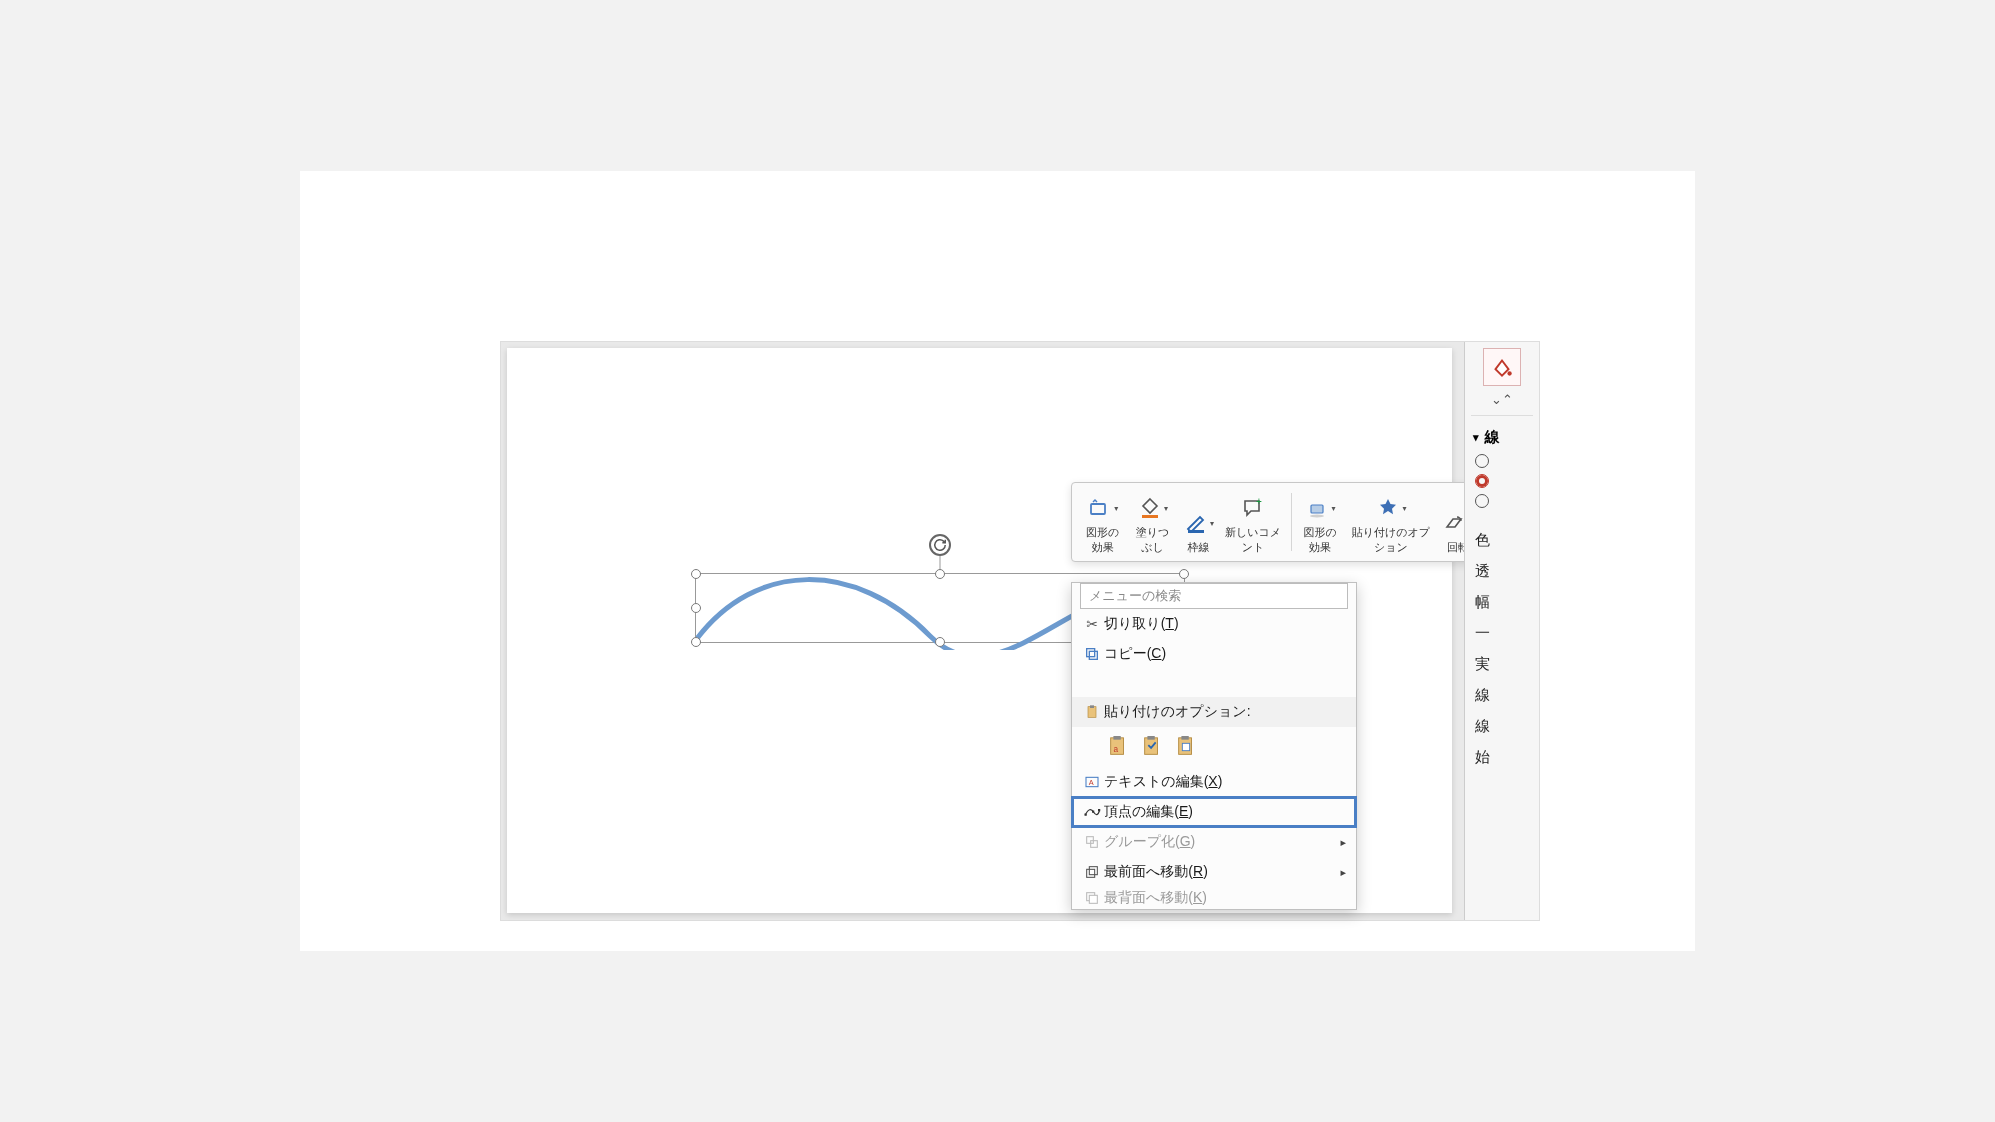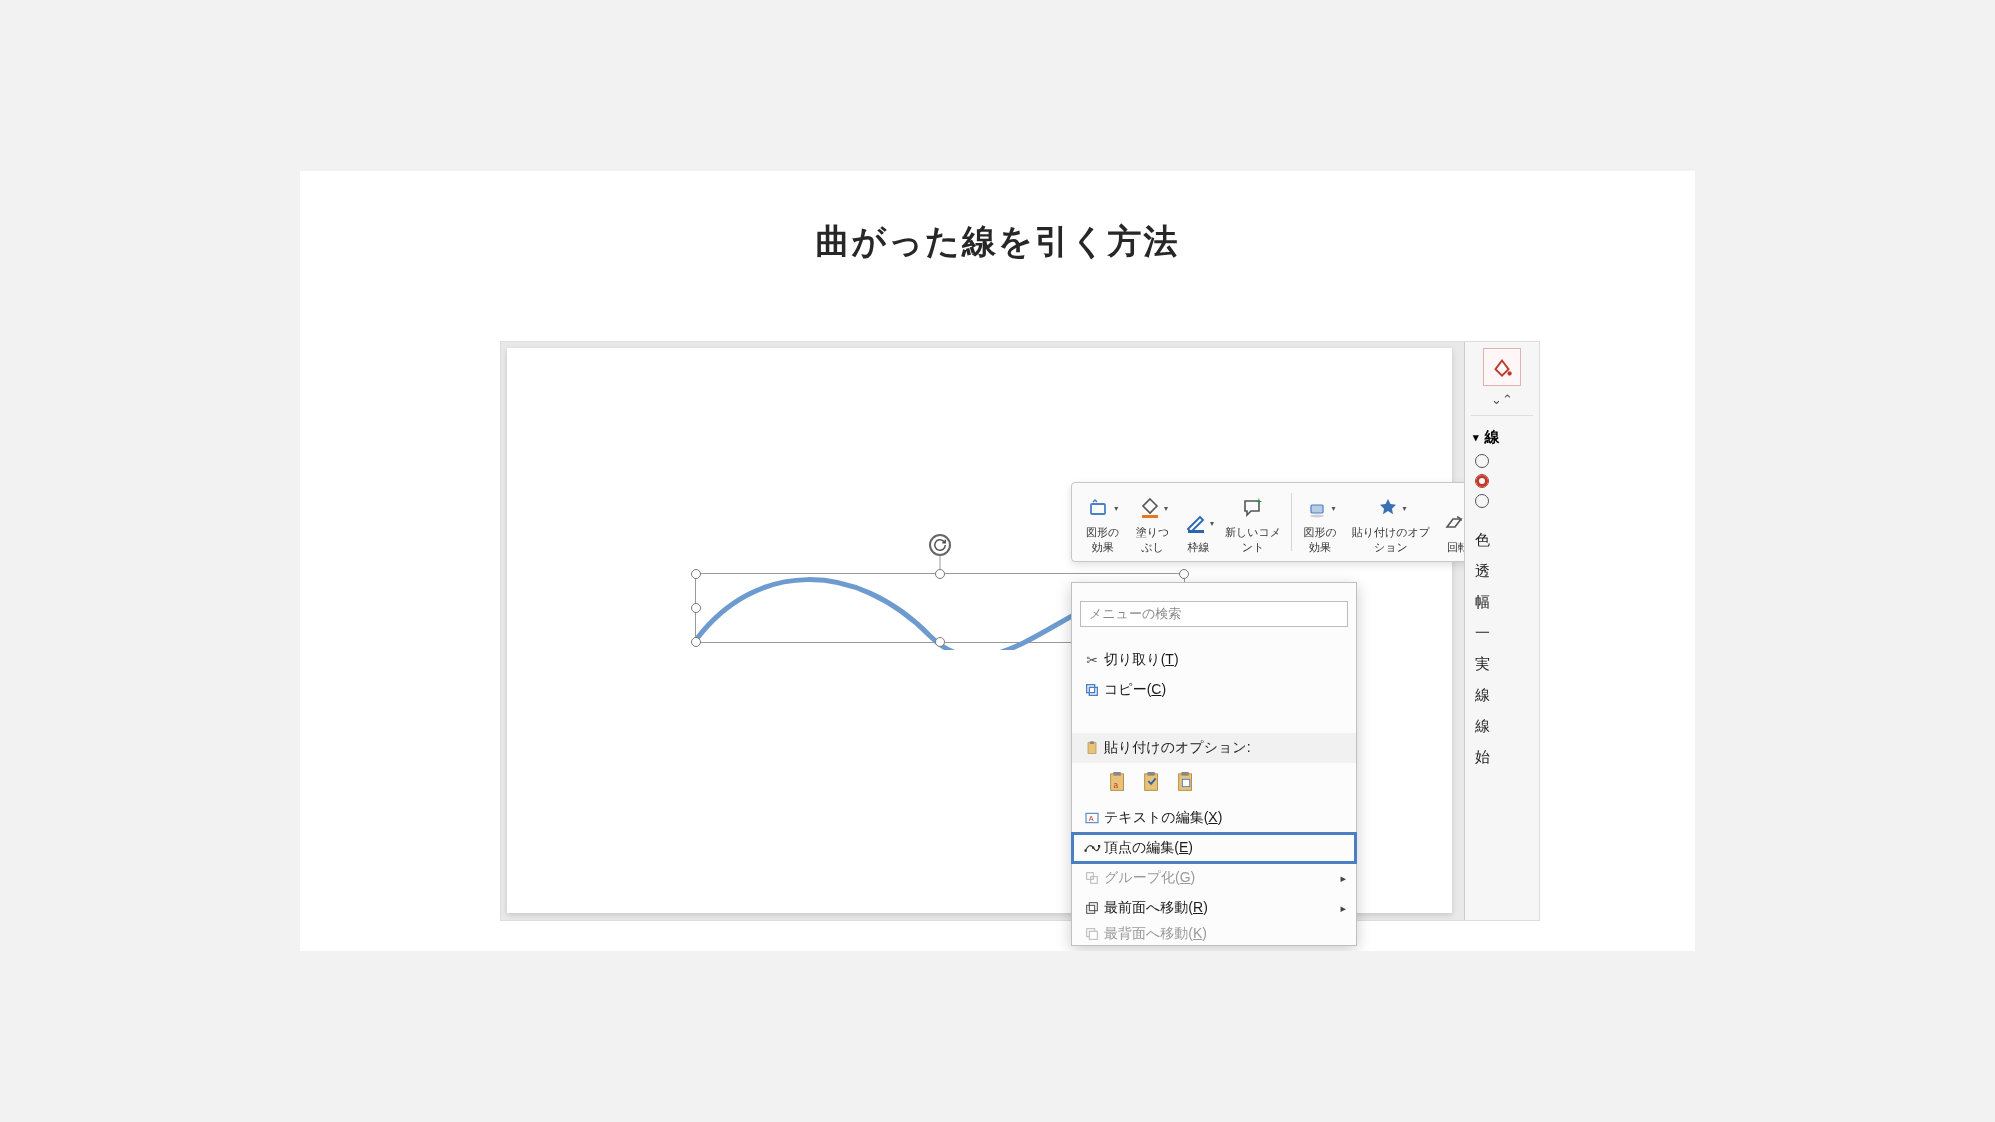--- a/index.html
+++ b/index.html
@@ -91,21 +91,21 @@
   .ctx-menu {
     position:absolute;
     left: 570px; top: 240px;
     width: 286px;
     background: #fcfcfc;
     border: 1px solid #c0c0c0;
     box-shadow: 0 4px 14px rgba(0,0,0,.2);
     font-size: 14px;
   }
   .ctx-search {
-    margin: 18px 8px;
+    margin: 0 8px;
     border: 1px solid #bcbcbc;
     height: 26px;
     padding: 0 8px;
     font-size: 13px;
     color: #888;
     display:flex; align-items:center;
     background:#fff;
   }
   .ctx-row {
     display:flex; align-items:center;
@@ -146,21 +146,20 @@
   .sect-head .chev{font-size:11px;}
   .radio-row { display:flex; align-items:center; gap:6px; padding:3px 10px; font-size:14px; overflow:hidden;}
   .radio { width:14px;height:14px;border:1.5px solid #555;border-radius:50%;display:inline-block;flex-shrink:0;}
   .radio.checked{border-color:#c0392b;box-shadow:inset 0 0 0 3px #c0392b;}
   .side-label { padding:6px 10px; font-size:15px; color:#222; white-space:nowrap; overflow:hidden;}
 </style>
 </head>
 <body>
 
 <div class="slide">
-  <div class="slide-title">曲がった線を引く方法</div>
 
   <div class="screenshot">
 
     <div class="canvas-area">
 
       <div class="sel-box">
         <div class="rot-handle">
           <svg width="14" height="14" viewBox="0 0 24 24" fill="none" stroke="#555" stroke-width="2.5">
               <path d="M21 12a9 9 0 1 1-3-6.7L21 8"></path>
               <path d="M21 3v5h-5"></path>

